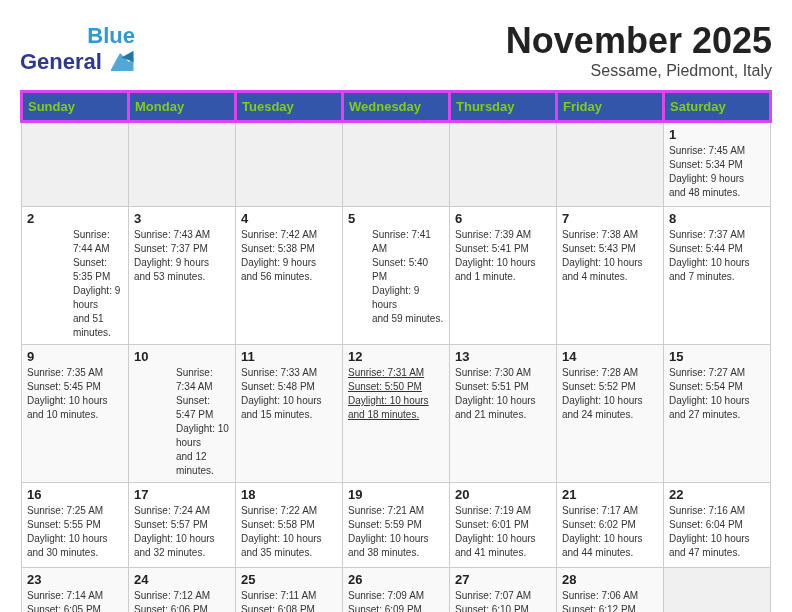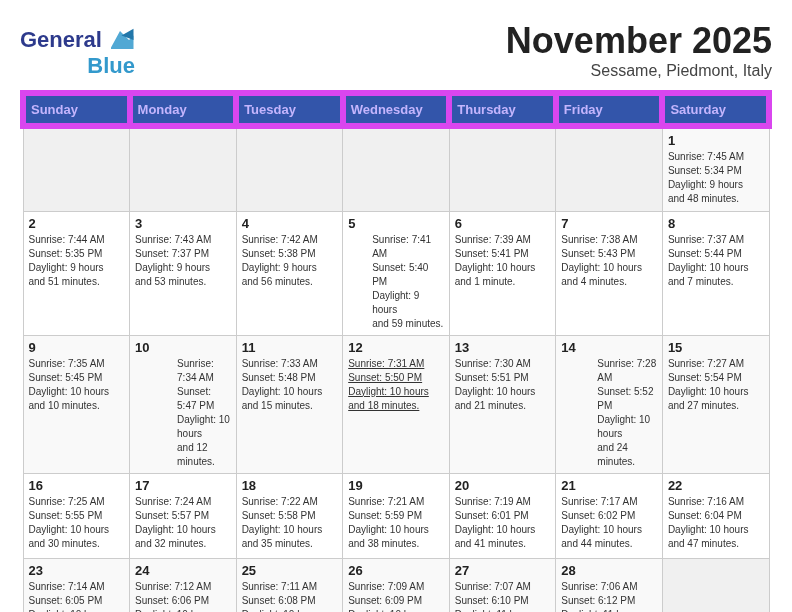--- a/index.html
+++ b/index.html
@@ -44,26 +44,26 @@
       font-size: 16px;
       color: #444;
     }
     table {
       width: 100%;
       border-collapse: collapse;
       table-layout: fixed;
     }
     thead tr th {
       background-color: #3355aa;
-      color: #c4b5fd;
+      color: #84cc16;
       font-size: 13px;
       font-weight: bold;
       padding: 6px 5px;
       text-align: left;
-      border: 6px solid #d946ef;
+      border: 3px solid #d946ef;
     }
     tbody tr td {
       vertical-align: top;
       border: 1px solid #ccc;
       padding: 4px 5px;
       font-size: 10.5px;
       color: #222;
       height: 85px;
       background: #fff;
     }
@@ -84,29 +84,29 @@
     .empty-cell {
       background: #f0f0f0 !important;
     }
   </style>
 </head>
 <body>
 
 <div class="header">
   <div class="logo">
     <div>
+      <div style="display:flex;justify-content:flex-end;">
+        <span class="logo-text" style="color:#3399cc;font-size:22px;font-weight:bold;">Blue</span>
+      </div>
       <div style="display:flex;align-items:center;">
         <span class="logo-text">General</span>
         <svg class="logo-icon" viewBox="0 0 40 40" xmlns="http://www.w3.org/2000/svg">
           <polygon points="8,30 20,8 32,20 38,14 38,32 8,32" fill="#3399cc" opacity="0.85"></polygon>
           <polygon points="22,14 38,5 38,20" fill="#2277aa"></polygon>
         </svg>
-      </div>
-      <div style="display:flex;justify-content:flex-end;">
-        <span class="logo-text" style="color:#3399cc;font-size:22px;font-weight:bold;">Blue</span>
       </div>
     </div>
   </div>
   <div class="title-block">
     <div class="month-title">November 2025</div>
     <div class="subtitle">Sessame, Piedmont, Italy</div>
   </div>
 </div>
 
 <table>
@@ -133,21 +133,21 @@
           <span class="day-num">1</span>
           <div class="day-info" style="white-space: pre-line;">Sunrise: 7:45 AM
 Sunset: 5:34 PM
 Daylight: 9 hours
 and 48 minutes.</div>
         </td>
       </tr>
       <tr>
         <td>
           <span class="day-num">2</span>
-          <div class="day-info" style="white-space: pre-line;">Sunrise: 7:44 AM
+          <div class="day-info" style="white-space: pre-line; margin-left: 46px;">Sunrise: 7:44 AM
 Sunset: 5:35 PM
 Daylight: 9 hours
 and 51 minutes.</div>
         </td>
         <td>
           <span class="day-num">3</span>
           <div class="day-info" style="white-space: pre-line;">Sunrise: 7:43 AM
 Sunset: 7:37 PM
 Daylight: 9 hours
 and 53 minutes.</div>
@@ -219,21 +219,21 @@
         </td>
         <td>
           <span class="day-num">13</span>
           <div class="day-info" style="white-space: pre-line;">Sunrise: 7:30 AM
 Sunset: 5:51 PM
 Daylight: 10 hours
 and 21 minutes.</div>
         </td>
         <td>
           <span class="day-num">14</span>
-          <div class="day-info" style="white-space: pre-line; margin-left: 36px;">Sunrise: 7:28 AM
+          <div class="day-info" style="white-space: pre-line;">Sunrise: 7:28 AM
 Sunset: 5:52 PM
 Daylight: 10 hours
 and 24 minutes.</div>
         </td>
         <td>
           <span class="day-num">15</span>
           <div class="day-info" style="white-space: pre-line;">Sunrise: 7:27 AM
 Sunset: 5:54 PM
 Daylight: 10 hours
 and 27 minutes.</div>

